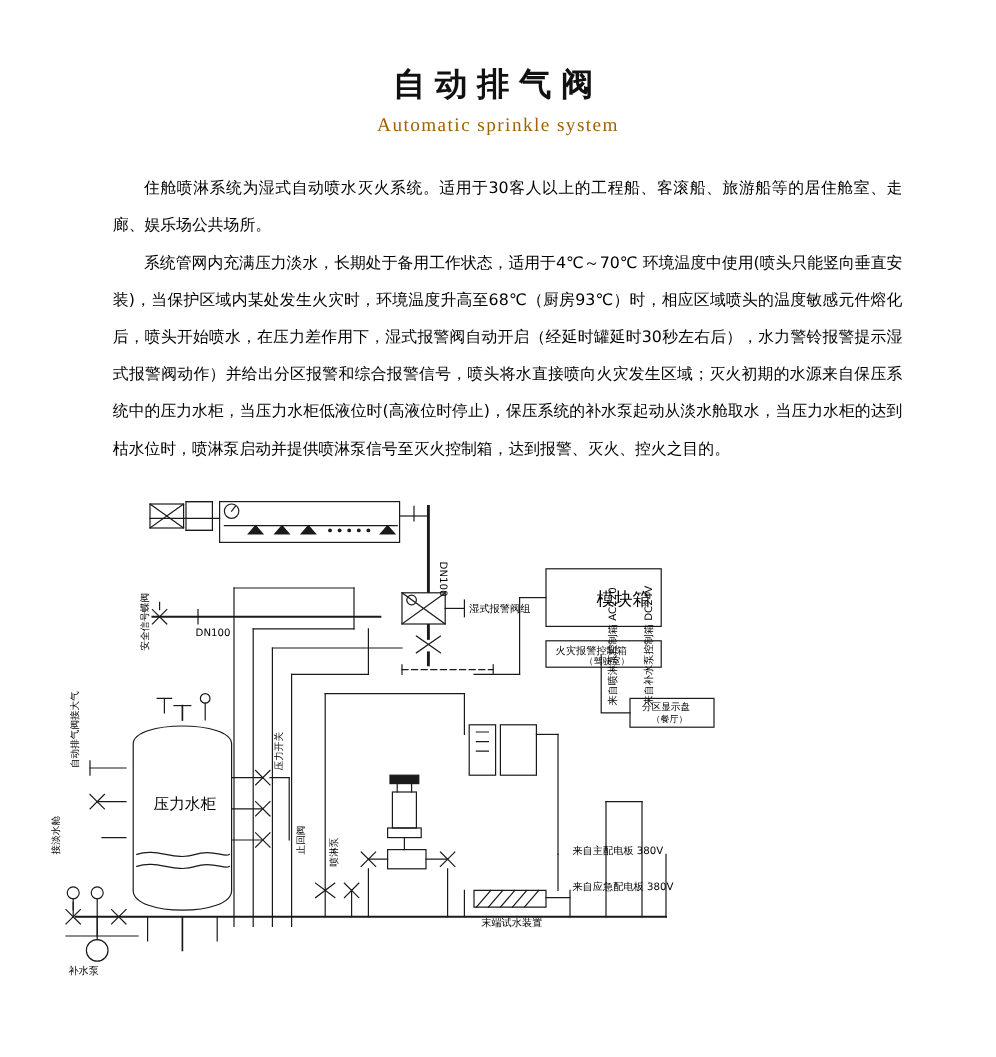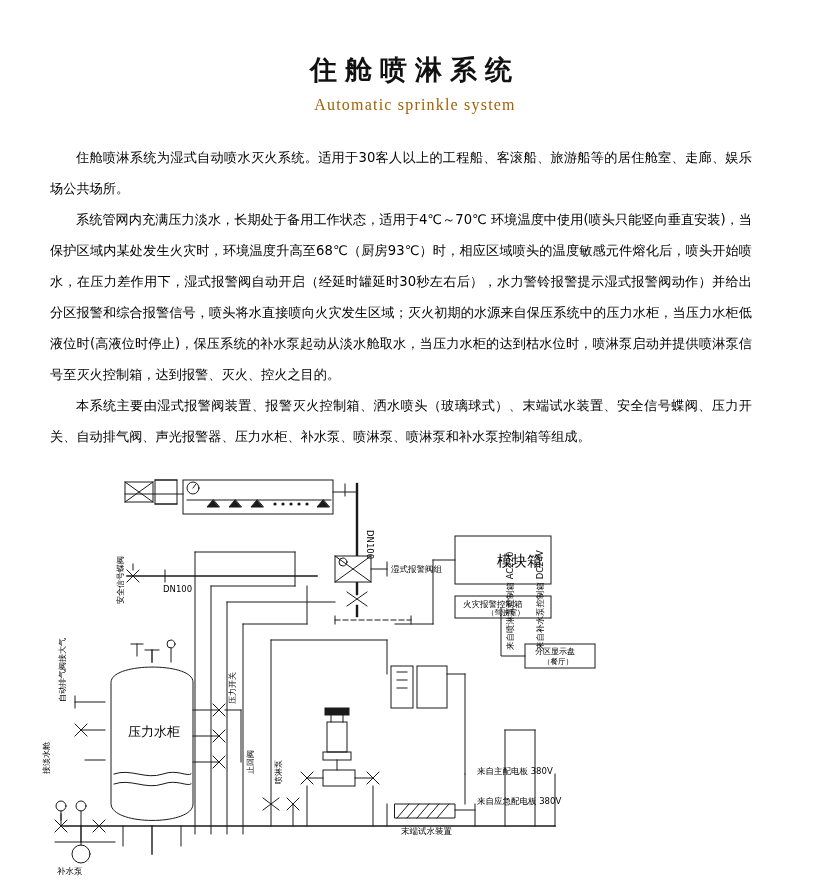--- a/index.html
+++ b/index.html
@@ -35,21 +35,21 @@
     text-align: center;
     font-family: "Liberation Serif", serif;
     font-size: 16px;
     letter-spacing: 1.2px;
     margin-top: 8px;
     color: #a16207;
   }
 
   
   .body-text {
-    margin: 28px 78px 0 50px;
+    margin: 28px 78px 0 94px;
     font-size: 13.2px;
     line-height: 31px;
     text-align: justify;
     font-family: "DejaVu Sans", sans-serif;
     color: #000;
   }
   .body-text p {
     margin: 0;
     text-indent: 26px;
   }
@@ -66,27 +66,26 @@
   }
   .vtext {
     font-family: "DejaVu Sans", sans-serif;
   }
 </style>
 </head>
 <body>
 
 <div class="page">
 
-  <div class="title-zh">住舱喷淋系统</div>
+  <div class="title-zh">自动排气阀</div>
   <div class="title-en">Automatic sprinkle system</div>
 
   <div class="body-text">
     <p>住舱喷淋系统为湿式自动喷水灭火系统。适用于30客人以上的工程船、客滚船、旅游船等的居住舱室、走廊、娱乐场公共场所。</p>
     <p>系统管网内充满压力淡水，长期处于备用工作状态，适用于4℃～70℃ 环境温度中使用(喷头只能竖向垂直安装)，当保护区域内某处发生火灾时，环境温度升高至68℃（厨房93℃）时，相应区域喷头的温度敏感元件熔化后，喷头开始喷水，在压力差作用下，湿式报警阀自动开启（经延时罐延时30秒左右后），水力警铃报警提示湿式报警阀动作）并给出分区报警和综合报警信号，喷头将水直接喷向火灾发生区域；灭火初期的水源来自保压系统中的压力水柜，当压力水柜低液位时(高液位时停止)，保压系统的补水泵起动从淡水舱取水，当压力水柜的达到枯水位时，喷淋泵启动并提供喷淋泵信号至灭火控制箱，达到报警、灭火、控火之目的。</p>
-    <p>本系统主要由湿式报警阀装置、报警灭火控制箱、洒水喷头（玻璃球式）、末端试水装置、安全信号蝶阀、压力开关、自动排气阀、声光报警器、压力水柜、补水泵、喷淋泵、喷淋泵和补水泵控制箱等组成。</p>
   </div>
 
   <div class="diagram-wrap">
     <svg width="760" height="430" viewBox="0 0 760 430" xmlns="http://www.w3.org/2000/svg">
       <g stroke="#1a1a1a" fill="none" stroke-width="1" stroke-linecap="square">
 
         <rect x="90" y="8" width="28" height="20"></rect>
         <path d="M90 8 L118 28 M90 28 L118 8"></path>
         <rect x="120" y="6" width="22" height="24"></rect>
         <path d="M120 6 L142 6 M120 30 L142 30"></path>

